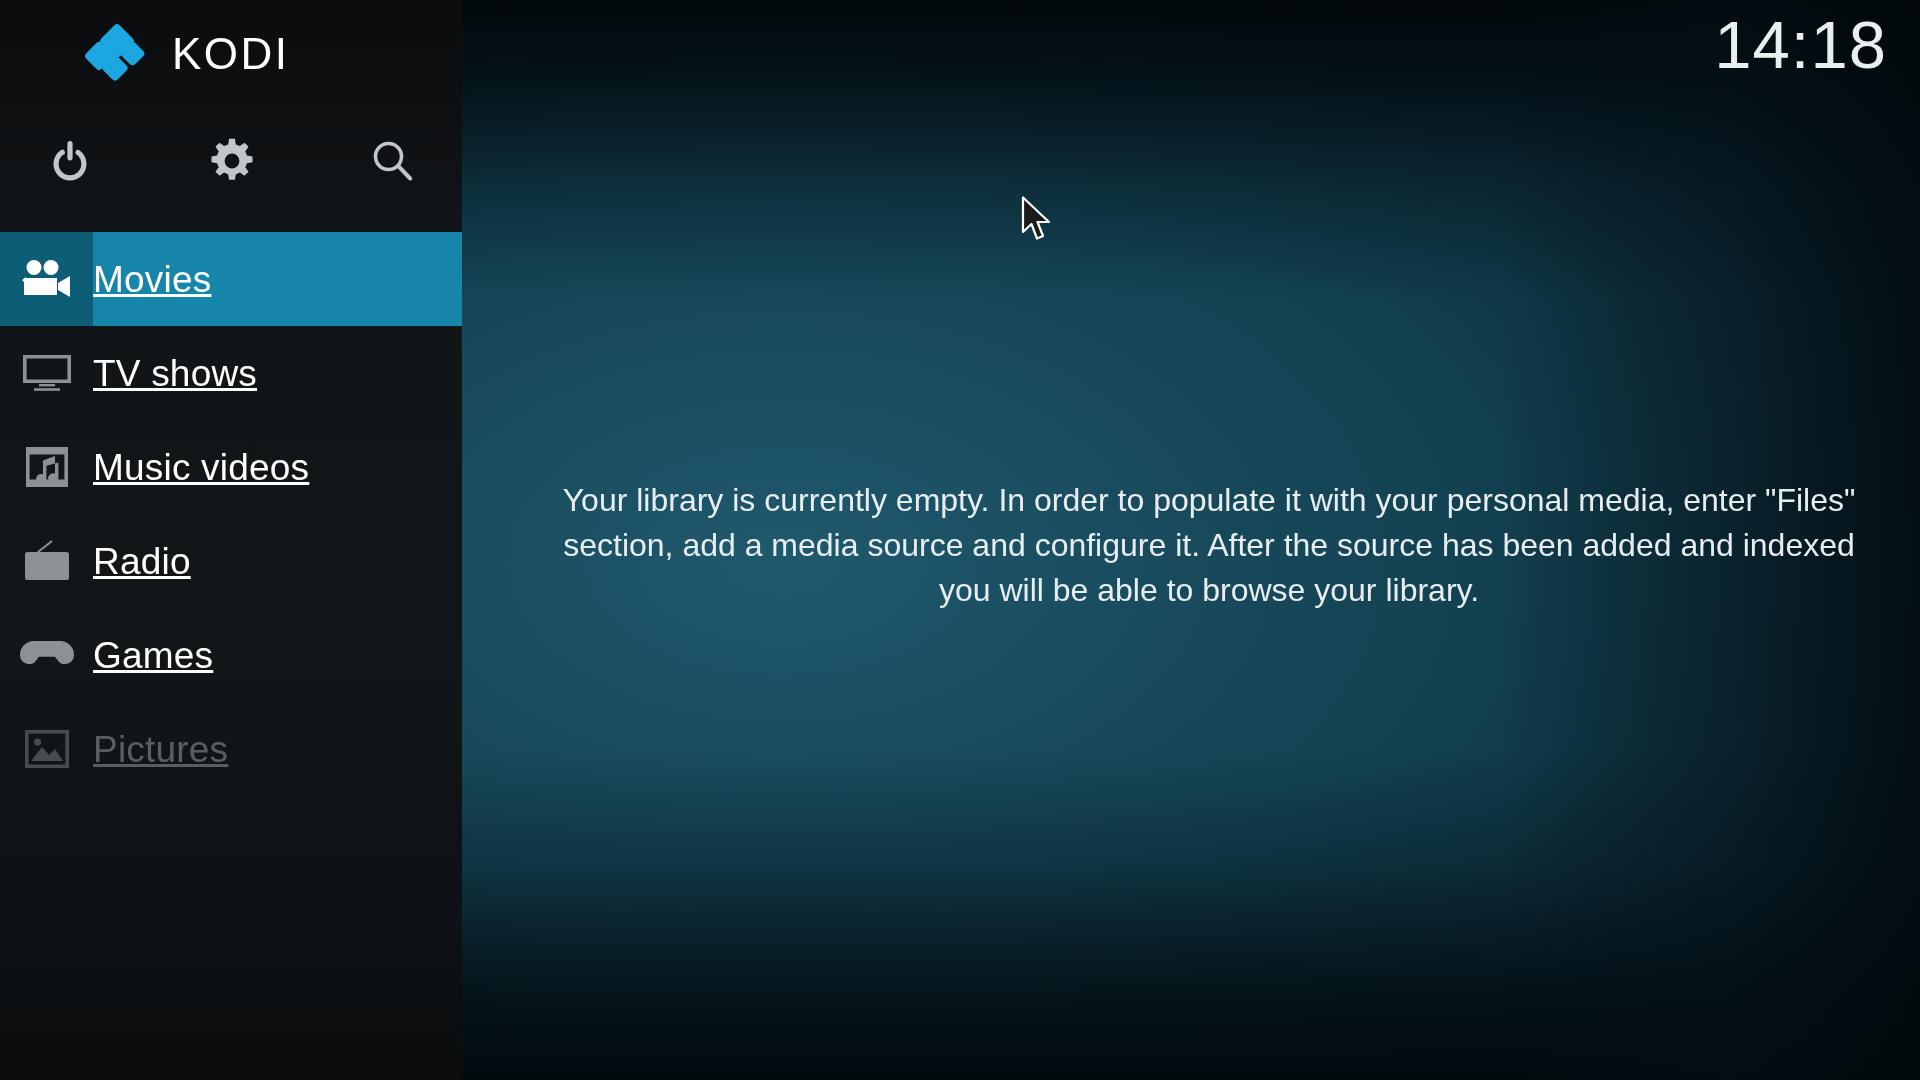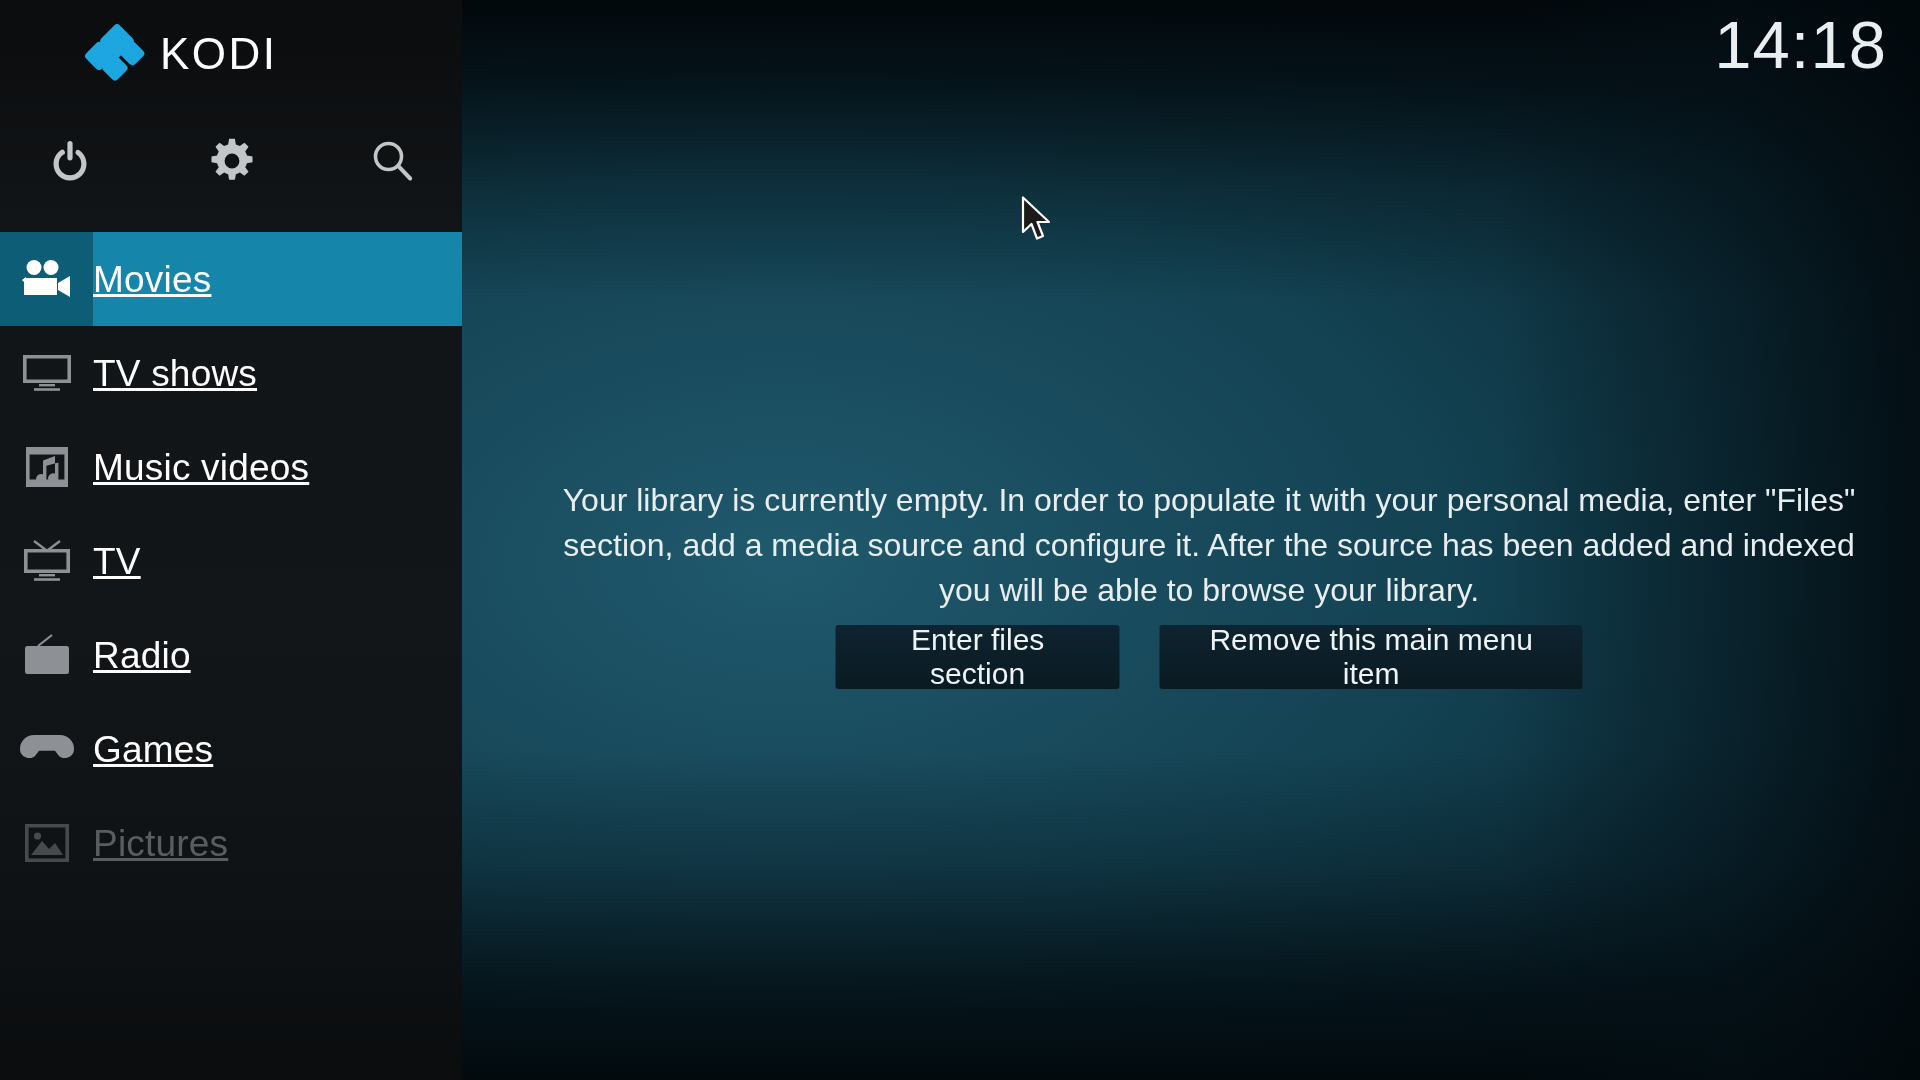--- a/index.html
+++ b/index.html
@@ -47,21 +47,21 @@
   #logo-mark i {
     position:absolute; display:block; background:#1ca7e0;
     border-radius:4px; transform:rotate(45deg);
   }
   #logo-mark i.d1 { width:22px; height:22px; left:0px;  top:17px; }
   #logo-mark i.d2 { width:26px; height:26px; left:16px; top:0px;  }
   #logo-mark i.d3 { width:20px; height:20px; left:17px; top:30px; }
   #logo-mark i.d4 { width:19px; height:19px; left:35px; top:16px; }
   #logo-text {
     color:#ffffff; font-size:44px; letter-spacing:2.5px; font-weight:400;
-    margin-left:16px; line-height:1; position:relative; font-stretch:condensed;
+    margin-left:28px; line-height:1; position:relative; font-stretch:condensed;
   }
 
   
   #toolbar { position:absolute; left:0; top:125px; width:462px; height:72px; }
   .tb-btn {
     position:absolute; top:0; width:72px; height:72px;
     display:flex; align-items:center; justify-content:center;
     cursor:pointer;
   }
   .tb-btn svg { display:block; }
@@ -227,32 +227,20 @@
             <rect x="12.4" y="36.2" width="4.6" height="4.2"></rect>
             <rect x="19.4" y="36.2" width="4.6" height="4.2"></rect>
             <rect x="26.4" y="36.2" width="4.6" height="4.2"></rect>
             <rect x="33.4" y="36.2" width="4.6" height="4.2"></rect>
             <path d="M32 11 v17.6 a5.2 5.2 0 1 0 3.4 4.6 V17.6 l-12 3.2 v13.4 a5.2 5.2 0 1 1 -3.4 -4.9 V15.6 z"></path>
           </svg>
         </div>
         <div class="mlabel">Music videos</div>
       </div>
 
-      <div class="menu-item">
-        <div class="ic-cell">
-          <svg width="52" height="44" viewBox="0 0 52 44">
-            <path d="M13 2 L25 11" stroke="#8d9196" stroke-width="2.2" fill="none"></path>
-            <path d="M39 2 L27 11" stroke="#8d9196" stroke-width="2.2" fill="none"></path>
-            <path d="M3 10 h46 v24 h-46 z M6.6 13.6 v16.8 h38.8 v-16.8 z" fill-rule="evenodd"></path>
-            <path d="M18 35 h16 v2.4 h-16 z"></path>
-            <path d="M13 39.2 h26 v2.6 h-26 z"></path>
-          </svg>
-        </div>
-        <div class="mlabel">TV</div>
-      </div>
 
       <div class="menu-item">
         <div class="ic-cell">
           <svg width="50" height="44" viewBox="0 0 50 44">
             <path d="M30 2 L16 13" stroke="#8d9196" stroke-width="2.2" fill="none"></path>
             <rect x="3" y="13" width="44" height="28" rx="2.5"></rect>
             <circle cx="16" cy="27" r="9" fill="#15181a"></circle>
             <circle cx="16" cy="27" r="6.4" fill="#8d9196"></circle>
             <circle cx="38" cy="20" r="3.1" fill="#15181a"></circle>
             <circle cx="38" cy="31" r="3.1" fill="#15181a"></circle>
@@ -286,24 +274,20 @@
           </svg>
         </div>
         <div class="mlabel">Pictures</div>
       </div>
 
     </div>
   </div>
 
   <div id="panel">
     <div id="empty-msg">Your library is currently empty. In order to populate it with your personal media, enter "Files" section, add a media source and configure it. After the source has been added and indexed you will be able to browse your library.</div>
-    <div id="btn-row">
-      <button class="kbtn">Enter files section</button>
-      <button class="kbtn">Remove this main menu item</button>
-    </div>
   </div>
 
   <div id="clock">14:18</div>
 
   <div id="cursor">
     <svg width="34" height="46" viewBox="0 0 34 46">
       <path d="M2 1.5 L2 36 L10.5 28 L16 42.5 L22 40 L16.5 26 L28 26 Z" fill="#1b1b1b" stroke="#ffffff" stroke-width="2.2" stroke-linejoin="round"></path>
     </svg>
   </div>
 

